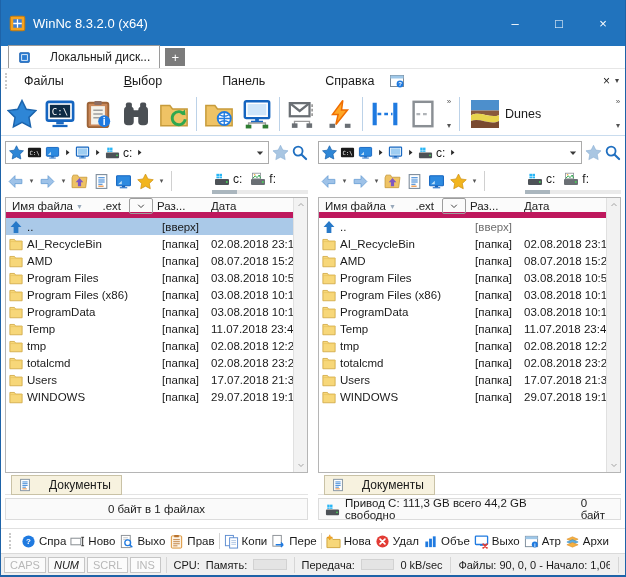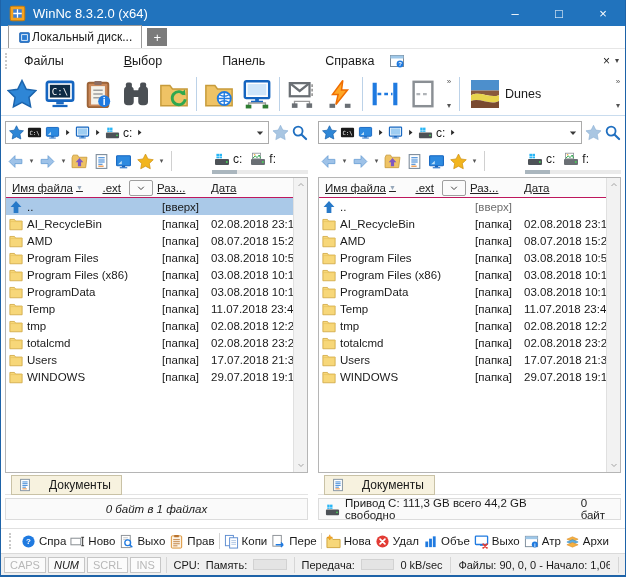--- a/index.html
+++ b/index.html
@@ -5,29 +5,29 @@
   * { box-sizing: border-box; margin: 0; padding: 0; }
   html,body { background:#ffffff; }
   body { font-family:"Liberation Sans","DejaVu Sans",sans-serif; color:#1a1a1a; }
   .window { width:626px; height:577px; display:flex; flex-direction:column;
             border-left:1px solid #1e63a8; border-right:1px solid #1e63a8; border-bottom:2px solid #1e63a8;
             overflow:hidden; background:#fff; }
   .icon { display:inline-flex; flex:none; }
   .icon svg { width:100%; height:100%; display:block; }
 
   
-  .titlebar { height:26px; background:#2173bd; display:flex; align-items:center; flex:none; }
+  .titlebar { height:46px; background:#2173bd; display:flex; align-items:center; flex:none; }
   .titlebar .logo { width:17px; height:17px; margin:0 7px 0 8px; }
   .titlebar .title { color:#fff; font-size:13px; flex:1; }
   .win-controls { display:flex; height:100%; }
   .wc { width:44px; display:flex; align-items:center; justify-content:center; color:#fff; font-size:13px; cursor:default; }
 
   
   .tabbar { height:23px; display:flex; align-items:flex-end; padding-left:7px; border-bottom:1px solid #e6e6e6; flex:none; background:#fff; }
-  .ptab { height:22px; display:flex; align-items:center; gap:1px; padding:11px 9px; border:1px solid #9a9a9a; border-bottom:none; background:#fff; font-size:12px; }
+  .ptab { height:22px; display:flex; align-items:center; gap:19px; padding:11px 9px; border:1px solid #9a9a9a; border-bottom:none; background:#fff; font-size:12px; }
   .ptab .icon { width:13px; height:13px; }
   .newtab { width:20px; height:18px; margin:0 0 2px 5px; background:#7b7b7b; color:#fff; font-size:13px;
             display:flex; align-items:center; justify-content:center; }
 
   
   .menubar { height:23px; display:flex; align-items:center; font-size:12.5px; flex:none; padding-right:6px; }
   .grip { width:5px; height:16px; border-left:2px dotted #c9c9c9; margin:0 5px 0 4px; }
   .menu-items { display:flex;gap:42px; }
   .menu-item { padding:2px 9px; }
   .menu-item u { text-decoration:underline; }
@@ -66,21 +66,21 @@
   .drives { margin-left:auto; display:flex; flex-direction:column; width:96px; }
   .drive-row { display:flex; gap:4px; align-items:center; height:20px; }
   .drive { display:flex; align-items:center; gap:3px; font-size:12px; padding:0 2px; }
   .drive .icon { width:16px; height:16px; }
   .drive-scroll { height:4px; background:#eaeaea; margin-top:1px; }
   .drive-scroll .thumb { height:4px; width:26%; background:#aab6be; }
 
   .list-wrap { flex:1; border:1px solid #b5b5b5; display:flex; min-height:0; background:#fff; }
   .list-main { flex:1; min-width:0; display:flex; flex-direction:column; }
   .hdr { height:20px; display:grid; grid-template-columns:minmax(0,1fr) 26px 46px 92px; align-items:center;
-         font-size:11.5px; color:#222; border-bottom:1px solid #be185d; background:#fbfbfb;text-decoration:underline; }
+         font-size:11.5px; color:#222; border-bottom:6px solid #be185d; background:#fbfbfb; }
   .h-name { display:flex; align-items:center; padding-left:6px; gap:3px; }
   .h-name .sort { font-size:7px; color:#97a8ba; }
   .h-ext { margin-left:auto; padding-right:8px; }
   .h-combo { width:24px; height:16px; border:1px solid #9e9e9e; border-radius:2px; display:flex; align-items:center; justify-content:center; }
   .h-combo .icon { width:10px; height:10px; }
   .h-size { padding-left:2px; }
   .h-date { padding-left:10px; }
   .rows { flex:1; overflow:hidden; }
   .row { height:17px; display:grid; grid-template-columns:minmax(0,1fr) 26px 46px 92px; align-items:center; font-size:11.5px; }
   .row.selected { background:#aac9e8; }
@@ -91,21 +91,21 @@
   .c-date { padding-left:10px; white-space:nowrap; }
   .vscroll { width:14px; background:#f2f2f2; border-left:1px solid #e0e0e0; display:flex; flex-direction:column; justify-content:space-between; align-items:center; padding:3px 0; }
   .vscroll .icon { width:8px; height:8px; }
 
   .ptabs { height:22px; display:flex; align-items:flex-start; padding-top:2px; border-bottom:1px solid #e3e3e3; }
   .doc-tab { display:flex; align-items:center; gap:17px; height:20px; padding:0 10px 0 6px; margin-left:6px;
              background:#f7f2df; border:1px solid #c9c2a6; font-size:12px; }
   .doc-tab .icon { width:14px; height:14px; }
 
   .pstatus { height:22px; margin-top:3px; border:1px solid #dcdcdc; background:#fafafa; display:flex; align-items:center; font-size:11.5px; padding:0 6px; gap:5px; }
-  .pstatus.center { justify-content:center;font-style:italic; }
+  .pstatus.center { justify-content:center; }
   .pstatus .icon { width:15px; height:15px; }
   .pstatus .right { margin-left:auto; }
 
   
   .fbar { height:25px; flex:none; border-top:1px solid #e0e0e0; display:flex; align-items:center; padding:0 4px; }
   .fitem { display:flex; align-items:center; gap:3px; padding:0 2px; font-size:11.5px; white-space:nowrap; overflow:hidden; }
   .fitem .icon { width:15px; height:15px; }
   .fsep { width:1px; height:16px; background:#d4d4d4; margin:0 2px; }
 
   

